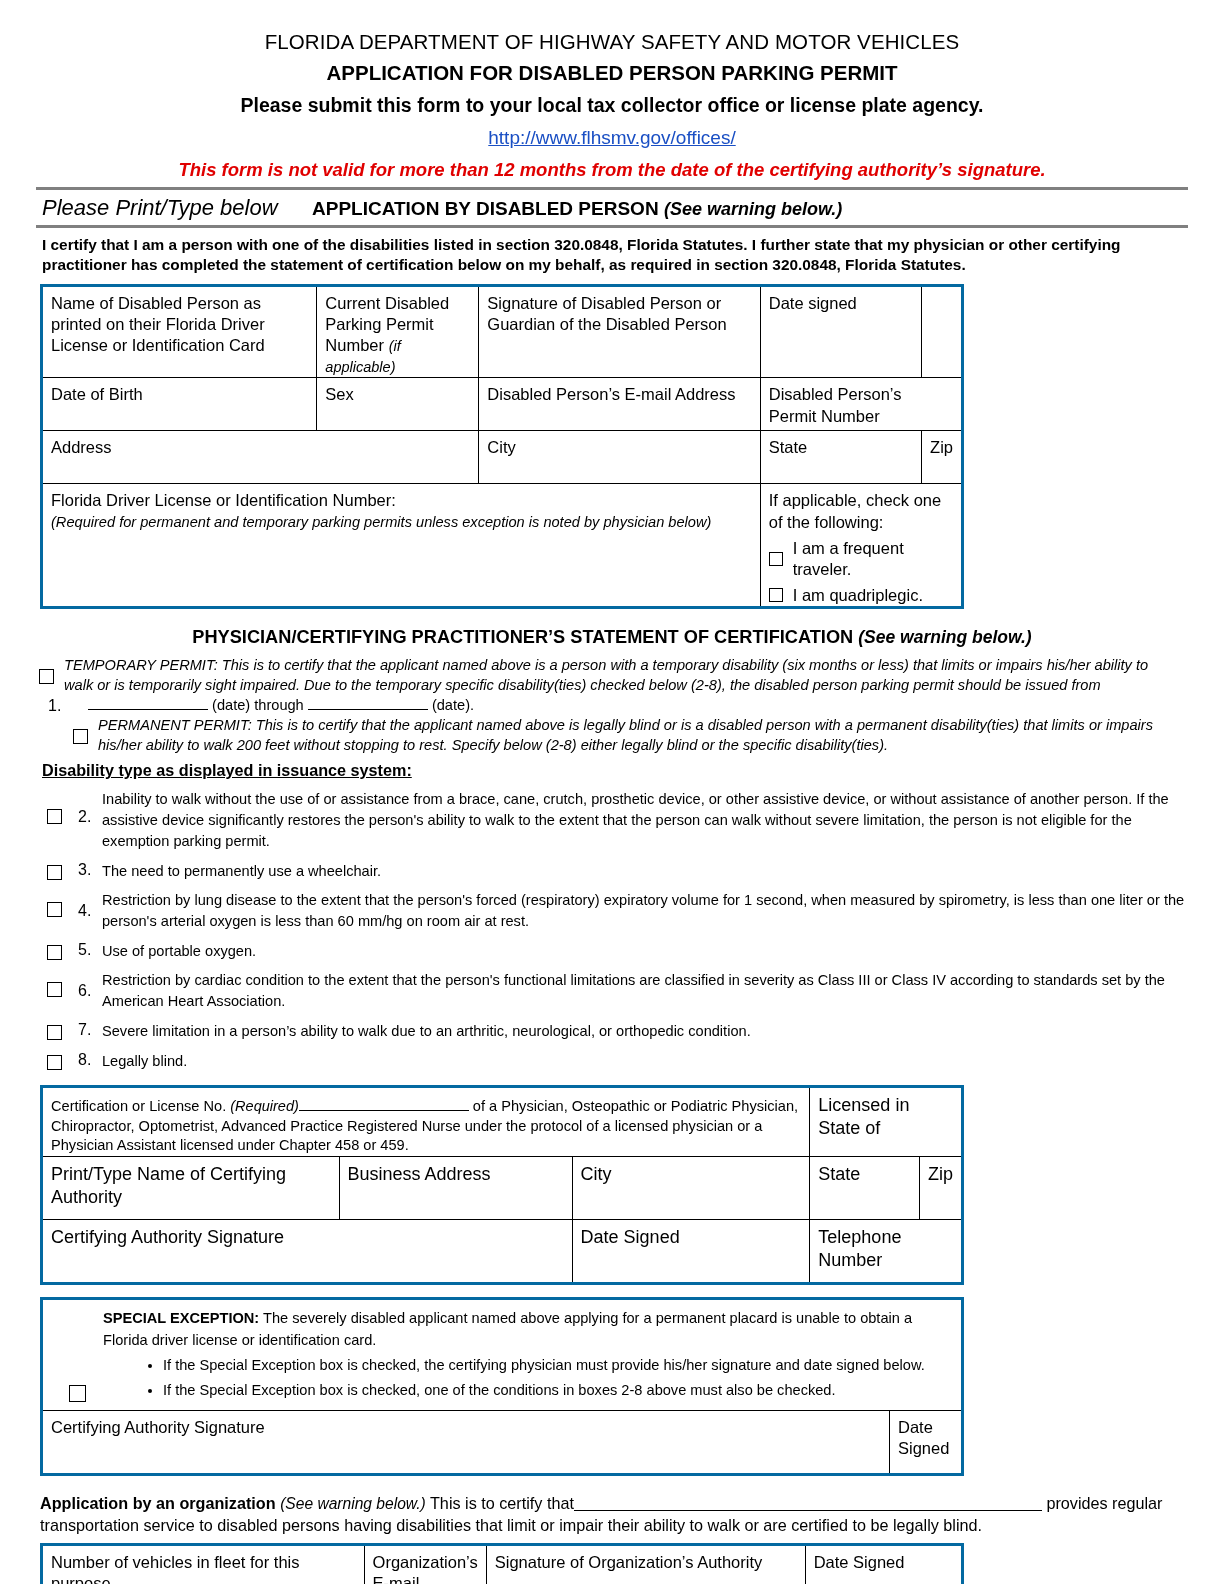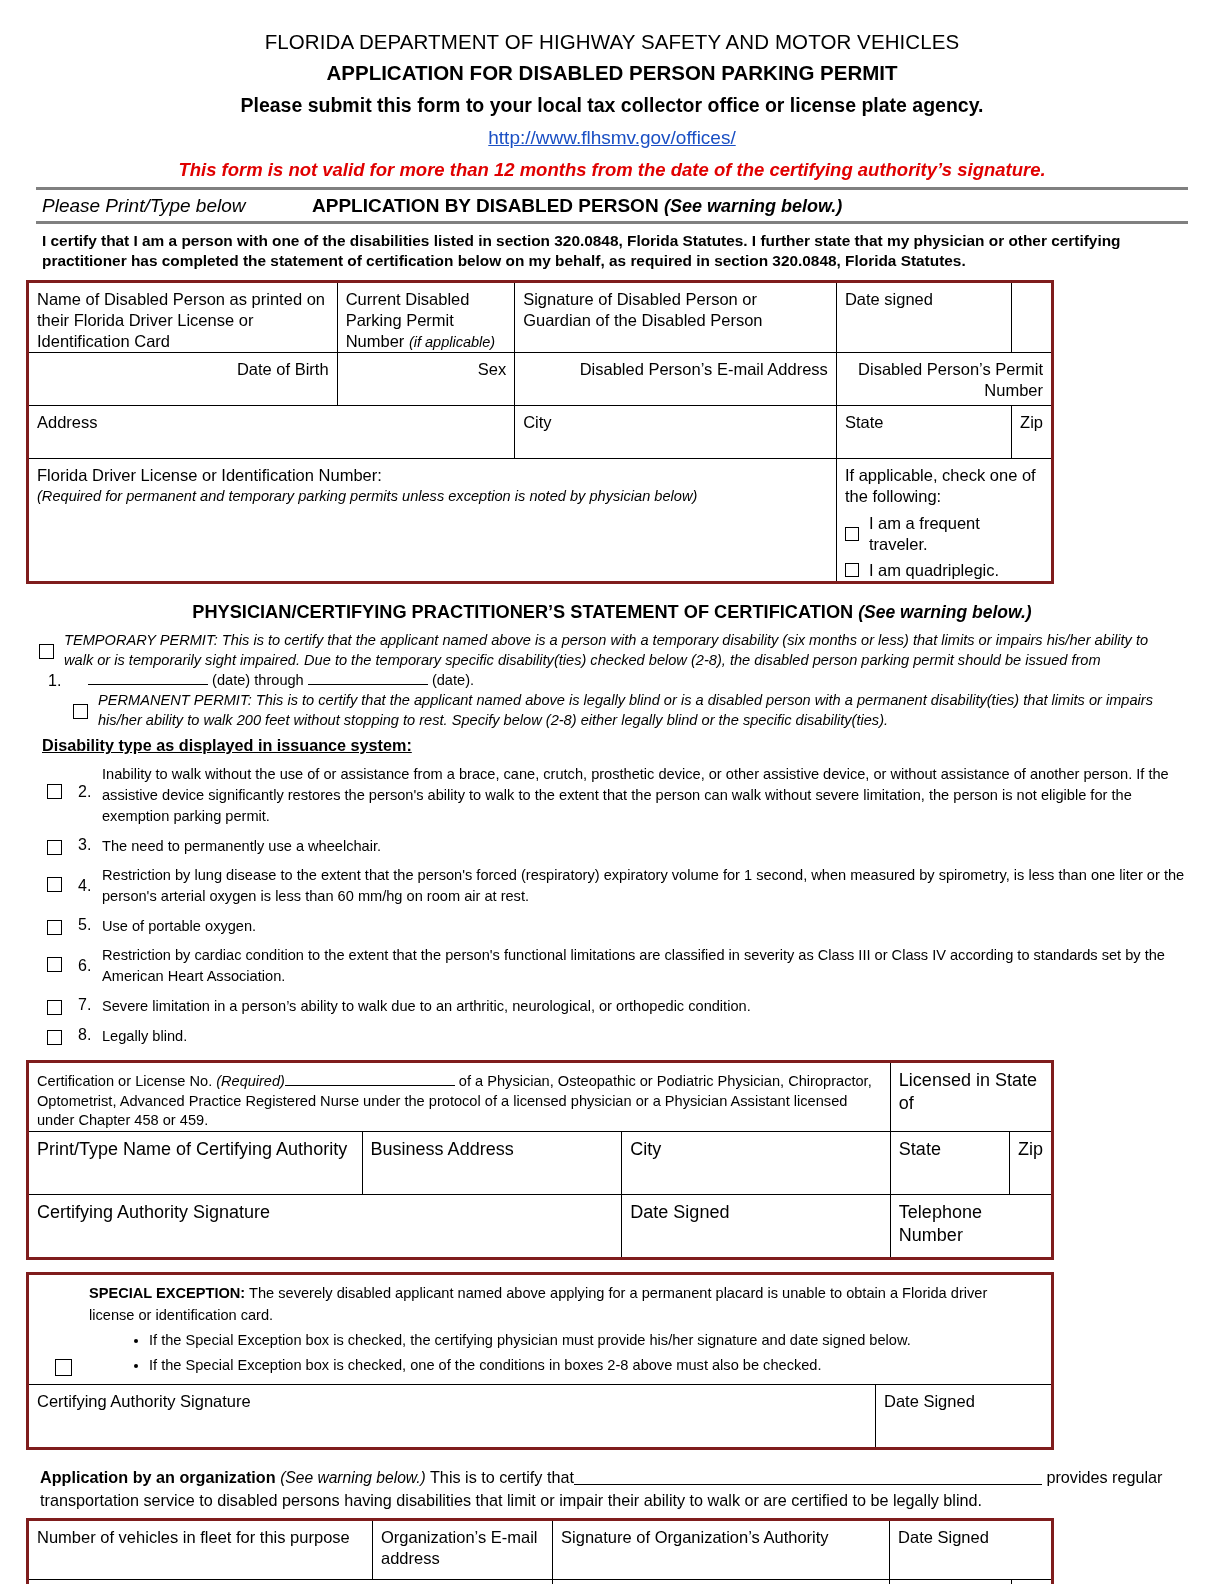--- a/index.html
+++ b/index.html
@@ -17,34 +17,34 @@
   .hdr .l2{font-size:20.5px;font-weight:bold;padding-top:7px;}
   .hdr .l3{font-size:19.5px;font-weight:bold;padding-top:9px;}
   .hdr .l4{font-size:19px;padding-top:10px;}
   .hdr .l4 a{color:#1a4fc4;text-decoration:underline;}
   .hdr .l5{font-size:18.5px;font-weight:bold;font-style:italic;color:#e00000;padding-top:10px;}
 
   .rule{height:3px;background:#808080;margin:6px 36px 0 36px;}
   .rule2{height:3px;background:#808080;margin:0 36px 0 36px;}
 
   .barrow{display:flex;align-items:baseline;margin:0 36px;padding:5px 6px 4px 6px;}
-  .barrow .left{font-size:19px;font-style:italic;width:270px;}
+  .barrow .left{font-size:22px;font-style:italic;width:270px;}
   .barrow .mid{font-size:19px;font-weight:bold;}
   .barrow .mid i{font-weight:bold;font-style:italic;font-size:18px;}
 
   .certpara{margin:7px 42px 0 42px;font-size:15.4px;font-weight:bold;line-height:1.33;}
 
   
-  .tbl{margin:0 26px;border:3px solid #7f1d1d;border-collapse:collapse;width:1028px;box-sizing:border-box;}
+  .tbl{margin:0 40px;border:3px solid #0369a1;border-collapse:collapse;width:924px;box-sizing:border-box;}
   .tbl td{border:1px solid #000;vertical-align:top;padding:6px 8px 0 8px;font-size:16.5px;line-height:1.28;}
   .tbl i{font-style:italic;font-size:14.5px;}
 
   .t1{margin-top:8px;}
   .t1 tr.r1 td{height:62px;}
-  .t1 tr.r2 td{height:46px;text-align:right;}
+  .t1 tr.r2 td{height:46px;}
   .t1 tr.r3 td{height:46px;}
   .t1 tr.r4 td{height:50px;}
   .cbline{display:flex;align-items:center;gap:10px;margin-top:5px;font-size:16.5px;}
   .cb{display:inline-block;width:12px;height:12px;border:1.5px solid #000;background:#fff;flex:none;}
   .small-it{font-style:italic;font-size:14.6px;display:block;margin-top:1px;}
 
   
   .phys-title{text-align:center;font-size:18.2px;font-weight:bold;margin-top:18px;}
   .phys-title i{font-style:italic;font-weight:bold;font-size:17.5px;}
 

